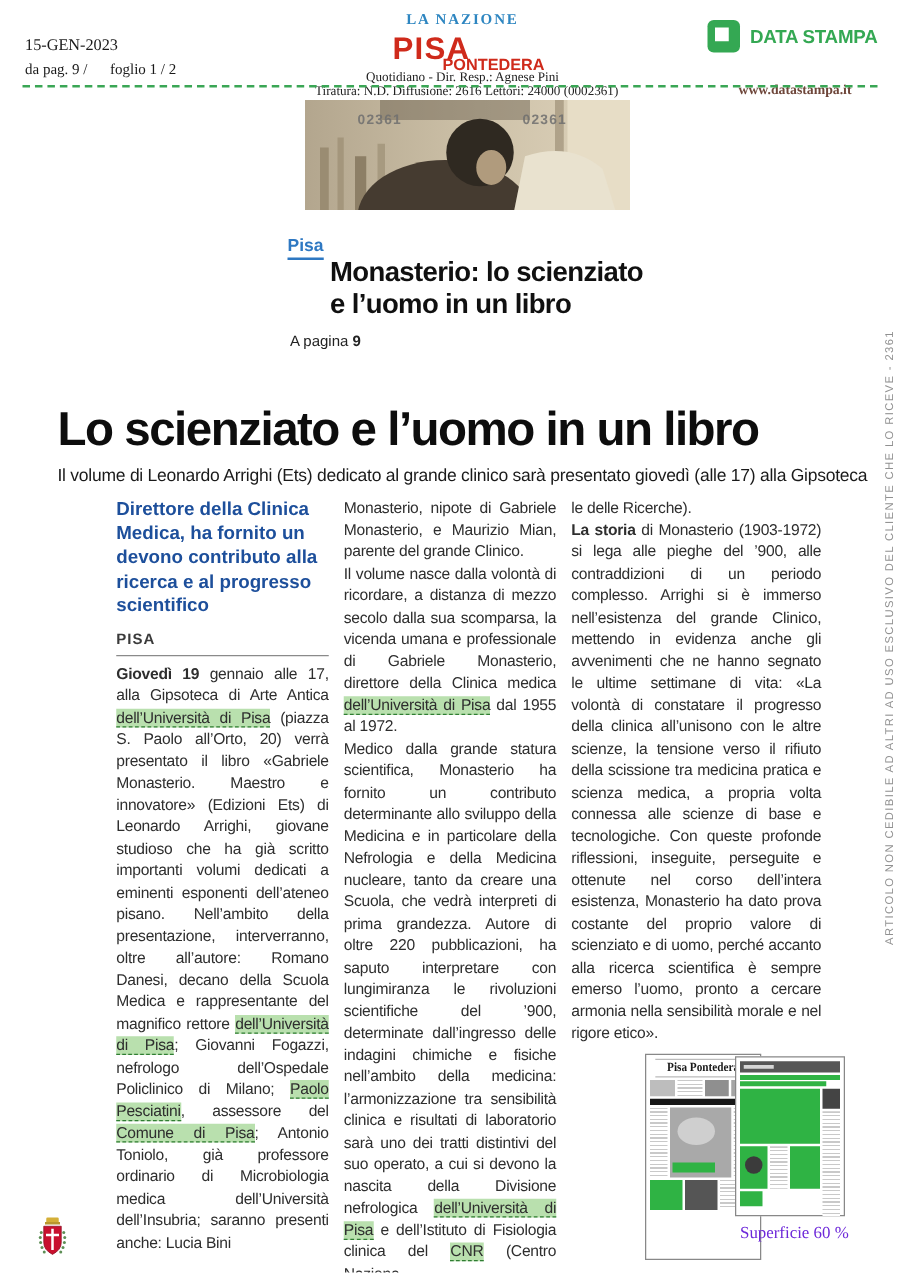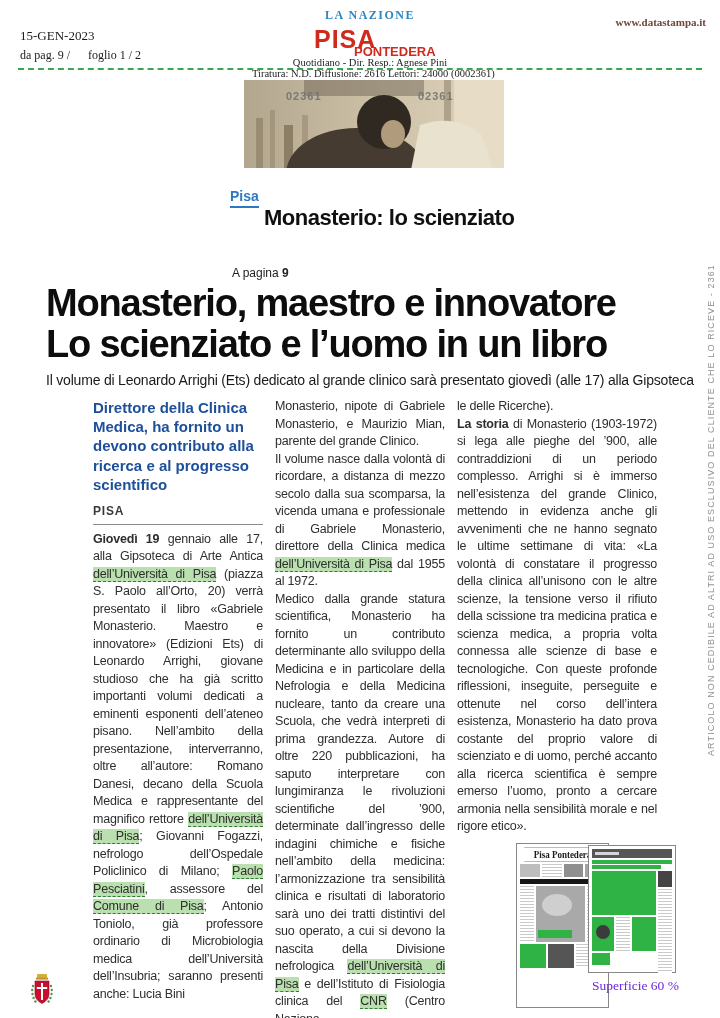--- a/index.html
+++ b/index.html
@@ -15,21 +15,21 @@
   .mh-top{font:bold 12px "Liberation Serif",serif;color:#2e86c1;letter-spacing:1.5px;}
   .mh-red{position:relative;height:34px;}
   .mh-pisa{position:absolute;left:62px;top:2px;font:900 25px "Liberation Sans",sans-serif;color:#cf2a1b;letter-spacing:1px;}
   .mh-pontedera{position:absolute;left:102px;top:21px;font:900 13px "Liberation Sans",sans-serif;color:#cf2a1b;}
   .mh-line{font:10.5px "Liberation Serif",serif;color:#222;white-space:nowrap;}
   .agency{left:566px;top:16px;width:140px;}
   .agency-row{display:flex;align-items:center;gap:8px;}
   .agency-logo{width:26px;height:26px;background:#34a853;border-radius:5px;position:relative;flex:0 0 auto;}
   .agency-logo::after{content:"";position:absolute;left:6px;top:6px;width:11px;height:11px;background:#fff;}
   .agency-name{font:800 15px "Liberation Sans",sans-serif;color:#34a853;letter-spacing:-0.2px;white-space:nowrap;}
-  .agency-url{margin-top:0;text-align:right;font:bold 11px "Liberation Serif",serif;color:#6e463a;}
+  .agency-url{margin-top:24px;text-align:center;font:bold 11px "Liberation Serif",serif;color:#6e463a;}
   .hdr-rule{left:18px;top:68px;width:684px;border-top:2px dashed #3aa655;height:0;}
 
   
   .photo{left:244px;top:80px;width:260px;height:88px;overflow:hidden;}
   .photo svg{display:block;}
   .wm{position:absolute;top:10px;font:bold 11px "Liberation Sans",sans-serif;color:rgba(110,110,110,0.85);letter-spacing:1px;}
   .wm1{left:42px;} .wm2{left:174px;}
   .kicker{left:230px;top:188px;font:bold 14px "Liberation Sans",sans-serif;color:#2e78c2;
           border-bottom:2px solid #2e78c2;padding-bottom:2px;display:inline-block;}
   .teaser-title{left:228px;top:206px;width:270px;font:800 22px/1.12 "Liberation Sans",sans-serif;
@@ -110,20 +110,24 @@
   <div class="mh-top">LA NAZIONE</div>
   <div class="mh-red">
     <span class="mh-pisa">PISA</span>
     <span class="mh-pontedera">PONTEDERA</span>
   </div>
   <div class="mh-line">Quotidiano  -  Dir. Resp.:  Agnese Pini</div>
   <div class="mh-line">Tiratura: N.D. Diffusione: 2616 Lettori: 24000 (0002361)</div>
 </div>
 
 <div class="abs agency">
+  <div class="agency-row">
+    <div class="agency-logo"></div>
+    <div class="agency-name">DATA STAMPA</div>
+  </div>
   <div class="agency-url">www.datastampa.it</div>
 </div>
 
 <div class="abs hdr-rule"></div>
 
 <div class="abs photo">
   <svg width="260" height="100" viewBox="0 0 260 100">
     <defs>
       <linearGradient id="pg" x1="0" y1="0" x2="1" y2="0">
         <stop offset="0" stop-color="#b3a68e"></stop>
@@ -145,27 +149,28 @@
     <ellipse cx="149" cy="54" rx="12" ry="14" fill="#b09b7d"></ellipse>
     <path d="M165 100 L176 45 Q212 33 238 55 L252 100 Z" fill="#e9e2cf"></path>
   </svg>
   <div class="wm wm1">02361</div>
   <div class="wm wm2">02361</div>
 </div>
 
 <div class="abs kicker">Pisa</div>
 <div class="abs teaser-title">
   <span>Monasterio: lo scienziato</span><br>
+  <span>e l’uomo in un libro</span>
 </div>
 <div class="abs apagina">
   <span>A pagina </span><span class="num">9</span>
 </div>
 
 <h1 class="abs headline" style="margin:0;">
-  <span>Monasterio, maestro e innovatore</span><br>
+  <br>
   <span>Lo scienziato e l’uomo in un libro</span>
 </h1>
 <div class="abs standfirst">Il volume di Leonardo Arrighi (Ets) dedicato al grande clinico sarà presentato giovedì (alle 17) alla Gipsoteca</div>
 
 <div class="abs columns">
   <div class="col col1">
     <div class="intro">Direttore della Clinica Medica, ha fornito un devono contributo alla ricerca e al progresso scientifico</div>
     <div class="loc">PISA</div>
     <div>
         <p><span class="b">Giovedì 19</span><span> gennaio alle 17, alla Gipsoteca di Arte Antica </span><span class="hl">dell’Università di Pisa</span><span> (piazza S. Paolo all’Orto, 20) verrà presentato il libro «Gabriele Monasterio. Maestro e innovatore» (Edizioni Ets) di Leonardo Arrighi, giovane studioso che ha già scritto importanti volumi dedicati a eminenti esponenti dell’ateneo pisano. Nell’ambito della presentazione, interverranno, oltre all’autore: Romano Danesi, decano della Scuola Medica e rappresentante del magnifico rettore </span><span class="hl">dell’Università di Pisa</span><span>; Giovanni Fogazzi, nefrologo dell’Ospedale Policlinico di Milano; </span><span class="hl">Paolo Pesciatini</span><span>, assessore del </span><span class="hl">Comune di Pisa</span><span>; Antonio Toniolo, già professore ordinario di Microbiologia medica dell’Università dell’Insubria; saranno presenti anche: Lucia Bini</span></p>

